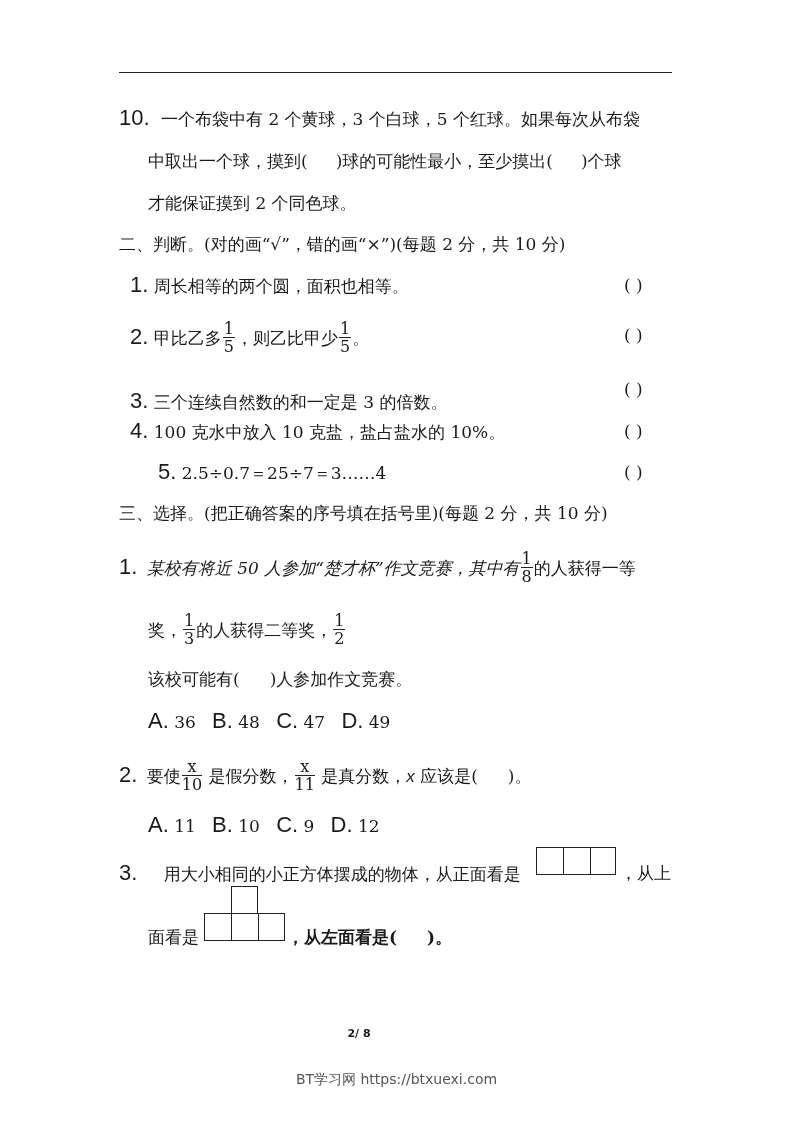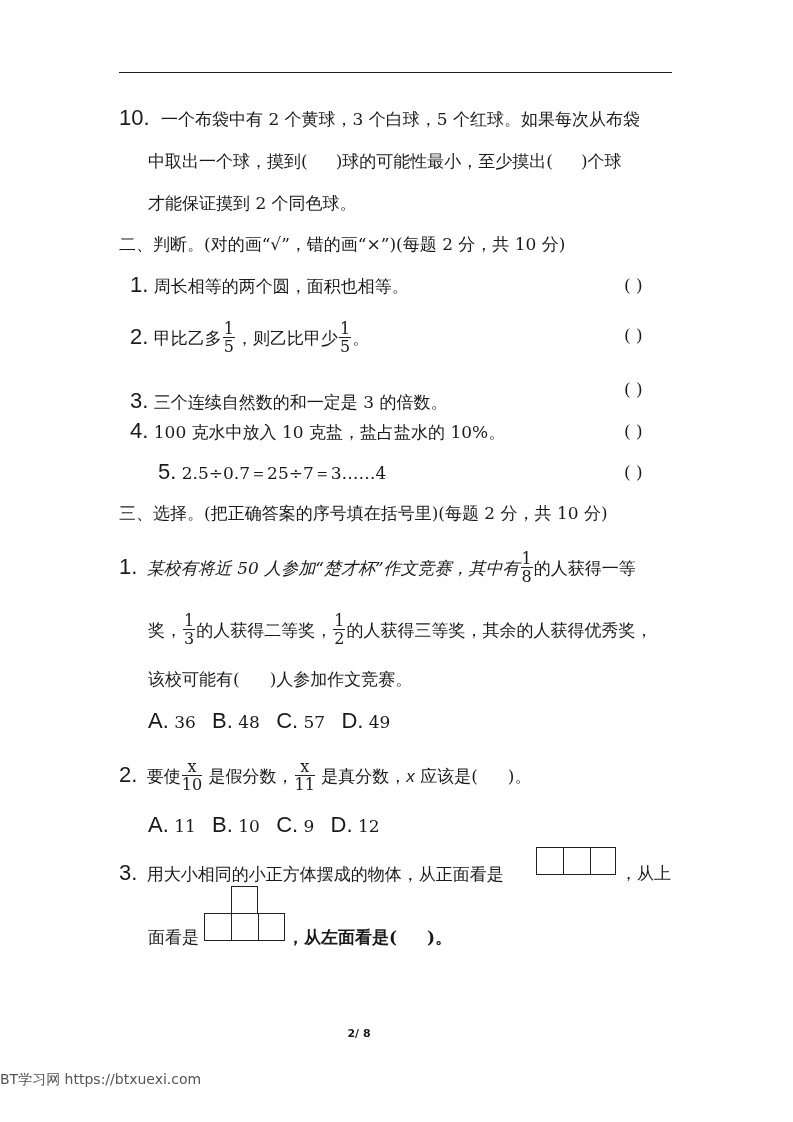--- a/index.html
+++ b/index.html
@@ -10,21 +10,21 @@
   .num { font-family:"Liberation Sans","DejaVu Sans",sans-serif; font-size:22px; }
   .paren { position:absolute; font-size:17px; line-height:22px; }
   .frac { display:inline-block; vertical-align:middle; text-align:center; font-size:16px; line-height:17px; margin:0 1px; position:relative; top:-2px; }
   .frac .n { display:block; border-bottom:1px solid #222; padding:0 1px; }
   .frac .d { display:block; }
   .blank { display:inline-block; }
   .grid { position:absolute; border:1.2px solid #222; box-sizing:border-box; }
   .cell { position:absolute; border-left:1.2px solid #222; height:100%; top:0; }
   .footer-page { position:absolute; left:0; width:718px; top:1027px; text-align:center;
                  font-family:"DejaVu Sans",sans-serif; font-size:11px; font-weight:bold; }
-  .footer-site { position:absolute; left:0; width:793px; top:1071px; 
+  .footer-site { position:absolute; left:0; width:793px; top:1071px; text-align:center;
                  font-family:"DejaVu Sans",sans-serif; font-size:14px; color:#555; }
   .italic { font-style:italic; font-family:"Liberation Sans",sans-serif; }
 </style>
 </head>
 <body>
 
 <div class="rule"></div>
 
 <div class="line" style="left:119px;top:107px;">
   <span class="num">10.</span>
@@ -67,46 +67,46 @@
 </div>
 <div class="paren" style="left:624px;top:461px;">(      )</div>
 
 <div class="line" style="left:119px;top:502px;">三、选择。(把正确答案的序号填在括号里)(每题 2 分，共 10 分)</div>
 
 <div class="line" style="left:119px;top:552px;">
   <span class="num">1.</span>
   <span style="margin-left:4px;font-style:italic;">某校有将近 50 人参加“楚才杯”作文竞赛，其中有</span><span class="frac"><span class="n">1</span><span class="d">8</span></span><span>的人获得一等</span>
 </div>
 <div class="line" style="left:148px;top:614px;">
-  <span>奖，</span><span class="frac"><span class="n">1</span><span class="d">3</span></span><span>的人获得二等奖，</span><span class="frac"><span class="n">1</span><span class="d">2</span></span><span>的人获得三等奖，其余的人获得优秀奖，</span>
+  <span>奖，</span><span class="frac"><span class="n">1</span><span class="d">3</span></span><span>的人获得二等奖，</span><span class="frac"><span class="n">1</span><span class="d">2</span></span>
 </div>
 <div class="line" style="left:148px;top:668px;">
   <span>该校可能有(</span><span class="blank" style="width:30px;"></span><span>)人参加作文竞赛。</span>
 </div>
 <div class="line" style="left:148px;top:710px;">
   <span><span class="num">A.</span> <span>36</span></span>&nbsp;&nbsp;
   <span><span class="num">B.</span> <span>48</span></span>&nbsp;&nbsp;
-  <span><span class="num">C.</span> <span>57</span></span>&nbsp;&nbsp;
+  <span><span class="num">C.</span> <span>47</span></span>&nbsp;&nbsp;
   <span><span class="num">D.</span> <span>49</span></span>
 </div>
 
 <div class="line" style="left:119px;top:760px;">
   <span class="num">2.</span>
   <span style="margin-left:4px;">要使</span><span class="frac"><span class="n">x</span><span class="d">10</span></span><span> 是假分数，</span><span class="frac"><span class="n">x</span><span class="d">11</span></span><span> 是真分数，</span><span class="italic">x</span><span> 应该是(</span><span class="blank" style="width:30px;"></span><span>)。</span>
 </div>
 <div class="line" style="left:148px;top:814px;">
   <span><span class="num">A.</span> <span>11</span></span>&nbsp;&nbsp;
   <span><span class="num">B.</span> <span>10</span></span>&nbsp;&nbsp;
   <span><span class="num">C.</span> <span>9</span></span>&nbsp;&nbsp;
   <span><span class="num">D.</span> <span>12</span></span>
 </div>
 
 <div class="line" style="left:119px;top:862px;">
   <span class="num">3.</span>
-  <span style="margin-left:4px;">用大小相同的小正方体摆成的物体，从正面看是</span>
+  <span style="margin-left:21px;">用大小相同的小正方体摆成的物体，从正面看是</span>
 </div>
 <div class="grid" style="left:536px;top:847px;width:80px;height:28px;">
   <div class="cell" style="left:26px;"></div>
   <div class="cell" style="left:53px;"></div>
 </div>
 <div class="line" style="left:620px;top:862px;">，从上</div>
 
 <div class="line" style="left:148px;top:926px;">面看是</div>
 <div class="grid" style="left:231px;top:886px;width:27px;height:28px;"></div>
 <div class="grid" style="left:204px;top:913px;width:81px;height:28px;">

